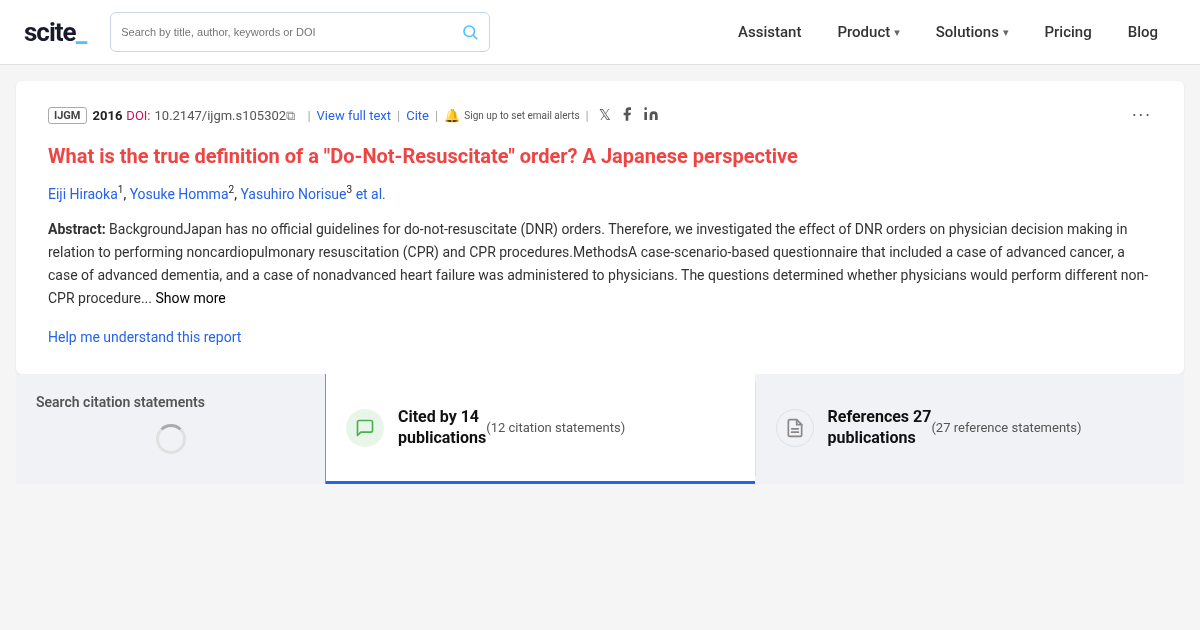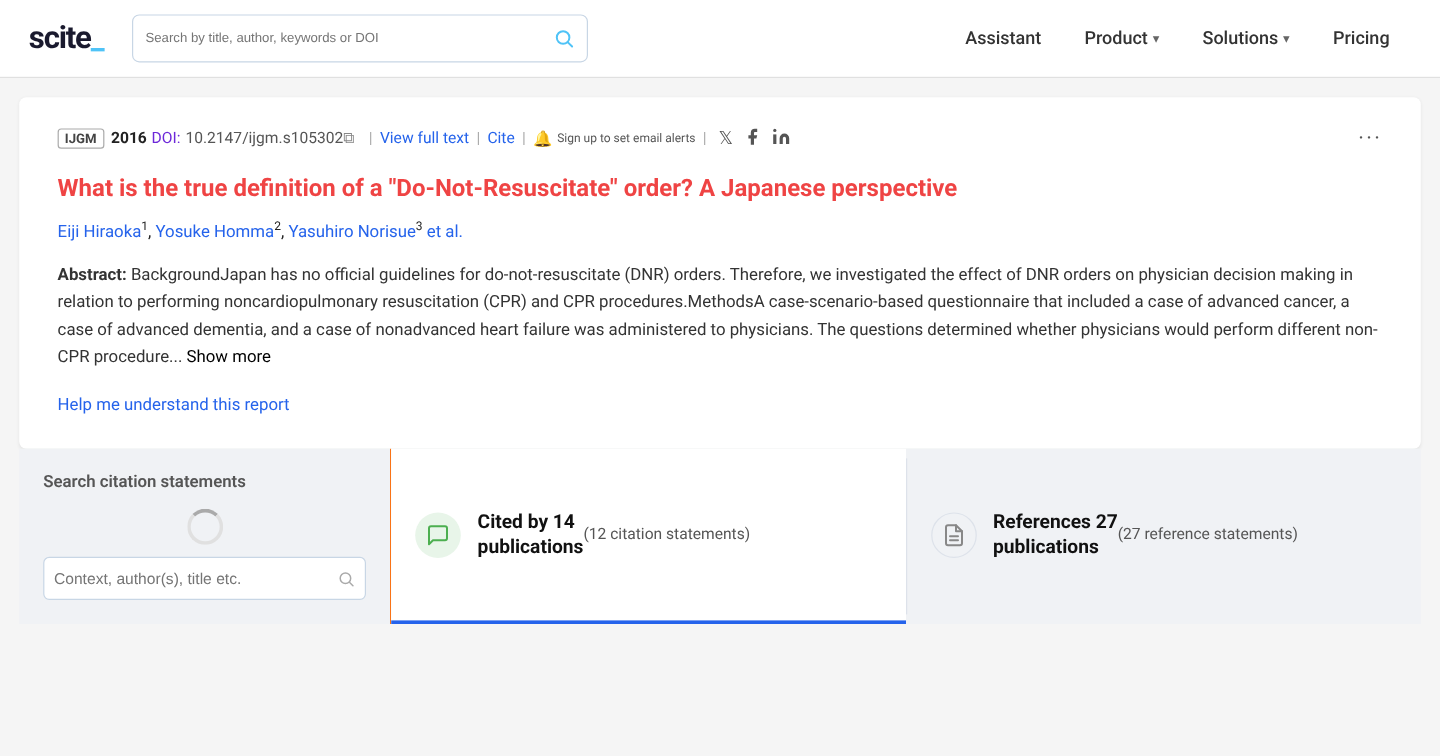--- a/index.html
+++ b/index.html
@@ -84,21 +84,21 @@
     .journal-badge {
       border: 1px solid #aaa;
       border-radius: 3px;
       padding: 1px 5px;
       font-size: 11px;
       font-weight: 700;
       color: #444;
       margin-right: 6px;
     }
     .article-meta .year { font-weight: 700; color: #222; margin-right: 4px; }
-    .article-meta .doi { margin-right: 4px; color: #6d28d9; }
+    .article-meta .doi { margin-right: 4px; color: #be185d; }
     .copy-icon { margin-right: 6px; cursor: pointer; color: #888; font-size: 13px; }
     .article-meta a { color: #2563eb; text-decoration: none; }
     .sep { margin: 0 6px; color: #aaa; }
     .bell-icon { margin-right: 4px; color: #888; }
     .sign-up-text { color: #555; font-size: 10px; }
     .social-icons { display: flex; gap: 8px; margin-left: 4px; }
     .social-icon { font-size: 15px; color: #555; cursor: pointer; }
     .more-icon { margin-left: auto; color: #555; cursor: pointer; font-size: 18px; letter-spacing: 2px; }
 
     
@@ -265,20 +265,23 @@
     <div class="nav-item">
       <span>Product</span>
       <span class="chevron">▾</span>
     </div>
     <div class="nav-item">
       <span>Solutions</span>
       <span class="chevron">▾</span>
     </div>
     <div class="nav-item">
       <span>Pricing</span>
+    </div>
+    <div class="nav-item">
+      <span>Blog</span>
     </div>
   </nav>
 </header>
 
 <div class="main-content">
 
   <div class="article-meta">
     <span class="journal-badge">IJGM</span>
     <span class="year">2016</span>
     <span class="doi">DOI:</span>
@@ -330,27 +333,20 @@
   <a href="#" class="help-link">Help me understand this report</a>
 </div>
 
 <div class="bottom-section">
 
   <div class="citation-search-panel">
     <div class="citation-search-label">Search citation statements</div>
     <div class="spinner-wrap">
       <div class="loading-spinner"></div>
     </div>
-    <div class="citation-search-input-wrap">
-      <input type="text" placeholder="Context, author(s), title etc." style="">
-      <svg width="15" height="15" viewBox="0 0 24 24" fill="none" stroke="#aaa" stroke-width="2" stroke-linecap="round" stroke-linejoin="round">
-        <circle cx="11" cy="11" r="7"></circle>
-          <line x1="21" y1="21" x2="16.65" y2="16.65"></line>
-      </svg>
-    </div>
   </div>
 
   <div class="stats-tabs">
 
     <div class="stats-tab active">
       <div class="stats-tab-icon green">
         <svg width="20" height="20" viewBox="0 0 24 24" fill="none" stroke="#4caf50" stroke-width="2" stroke-linecap="round" stroke-linejoin="round">
           <path d="M21 15a2 2 0 0 1-2 2H7l-4 4V5a2 2 0 0 1 2-2h14a2 2 0 0 1 2 2z"></path>
         </svg>
       </div>

